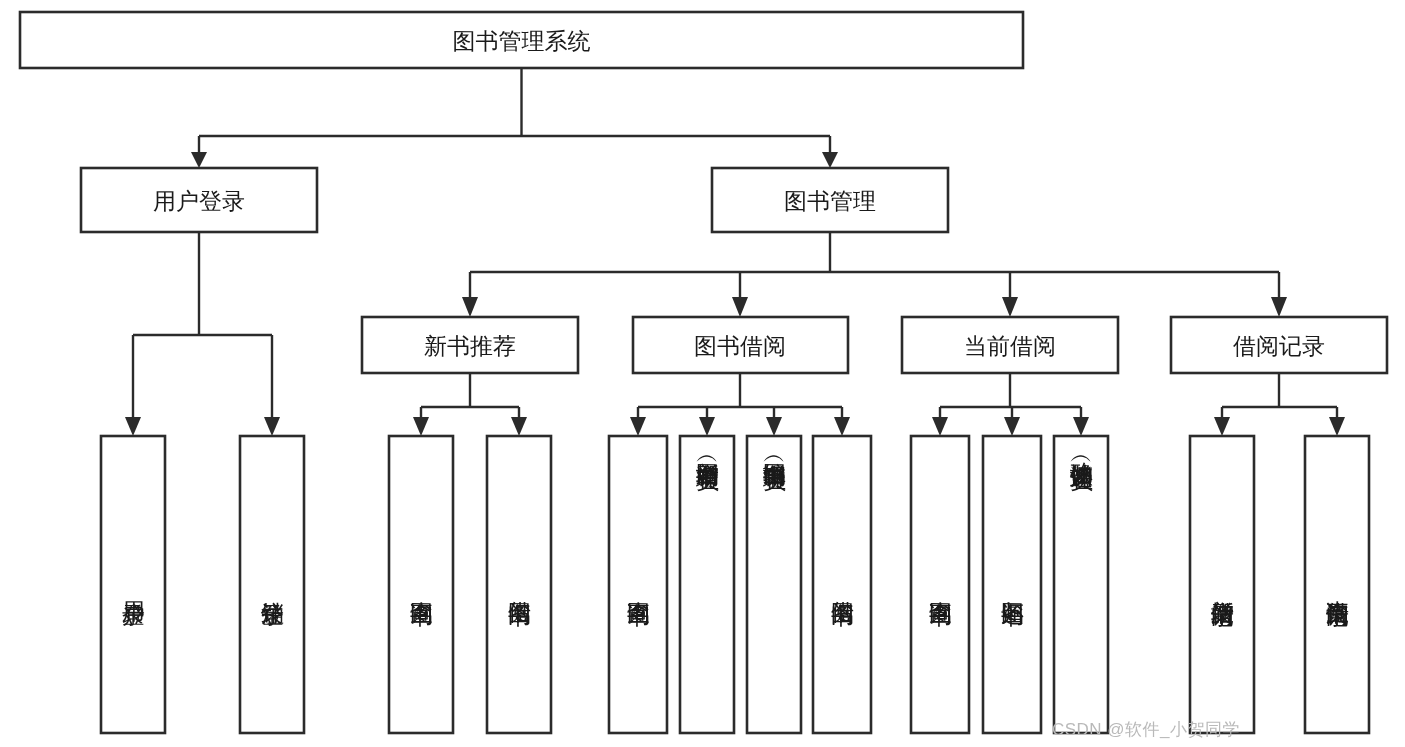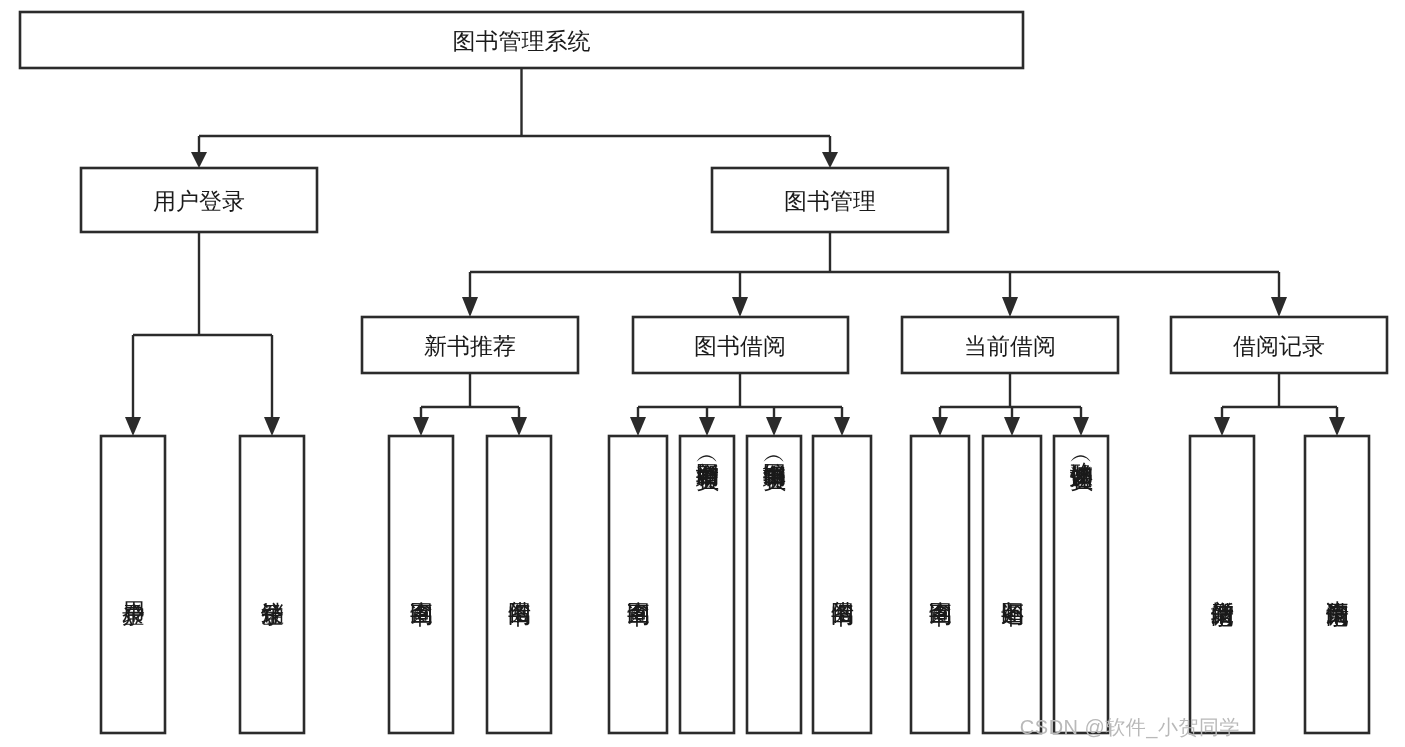--- a/index.html
+++ b/index.html
@@ -68,21 +68,21 @@
     color: #1a1a1a;
     letter-spacing: 1px;
     white-space: nowrap;
     pointer-events: none;
   }
   .watermark {
     position: absolute;
     right: 12px;
     bottom: 6px;
     font-family: "Liberation Sans", "DejaVu Sans", sans-serif;
-    font-size: 20px;
+    font-size: 17px;
     color: #b9b9b9;
     white-space: nowrap;
     letter-spacing: 0.5px;
   }
 </style>
 </head>
 <body>
 
 <div id="diagram-root">
 

